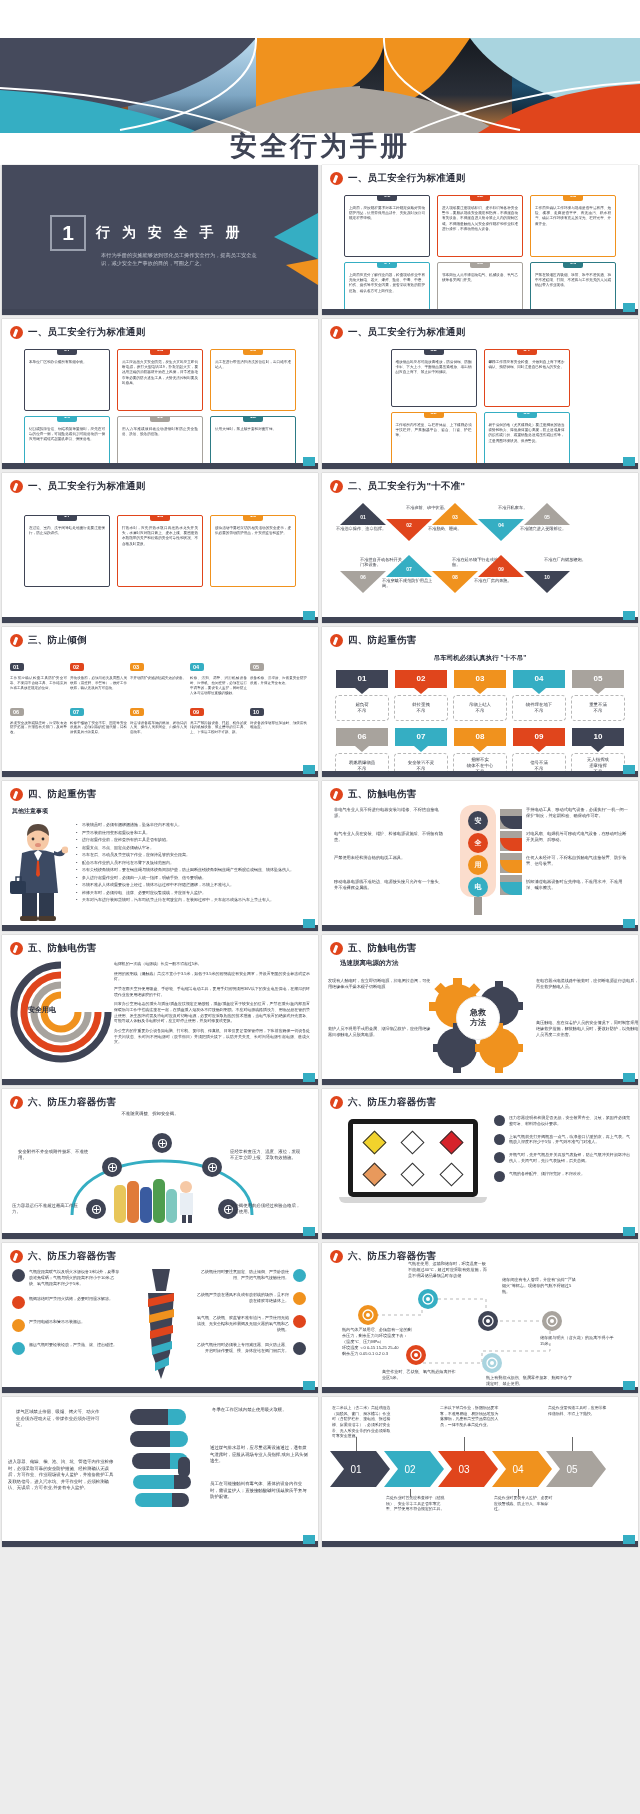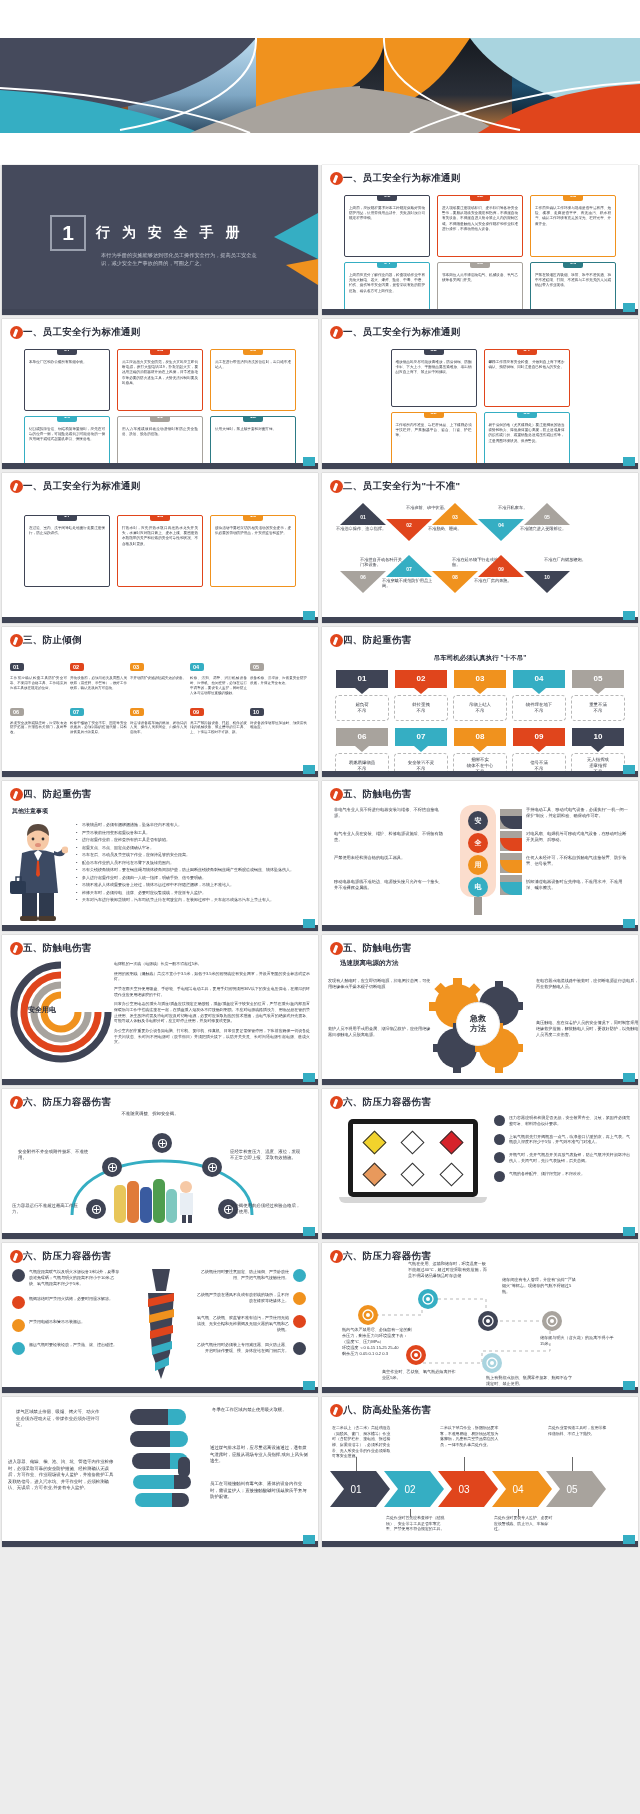--- a/index.html
+++ b/index.html
@@ -31,21 +31,21 @@
     box-shadow:0 0 1px rgba(0,0,0,.35);
   }
   .slide-footer {
     position:absolute; left:0; bottom:0; width:100%; height:6px;
     background:#3f4455;
   }
   .slide-footer-tab {
     position:absolute; right:3px; bottom:3px; width:12px; height:9px;
     background:#35aec3;
   }
-  .shead { display:flex; align-items:center; padding:7px 0 0 8px; }
+  .shead { display:flex; align-items:center; gap:5px; padding:7px 0 0 8px; }
   .pen-icon {
     width:13px; height:13px; border-radius:50%;
     background:#e0451c; position:relative; flex:0 0 auto;
   }
   .pen-icon::after{
     content:""; position:absolute; left:4px; top:2.5px;
     width:3px; height:8px; background:#fff;
     border-radius:1px; transform:rotate(20deg);
   }
   .shead-txt { font-size:9.5px; font-weight:bold; color:#2b2f3c; letter-spacing:.3px; }
@@ -234,20 +234,21 @@
         <path d="M190,95 C250,70 290,52 360,48 L360,95 Z" fill="#a8a39d"></path>
         <path d="M360,95 L360,50 C420,56 470,74 500,95 Z" fill="#a8a39d"></path>
         <path d="M478,95 C520,68 570,50 640,46 L640,95 Z" fill="#e0451c"></path>
 
         <path d="M0,50 C120,56 210,78 250,95" fill="none" stroke="#fff" stroke-width="2"></path>
         <path d="M256,0 C258,45 200,78 120,92" fill="none" stroke="#fff" stroke-width="2"></path>
         <path d="M384,0 C382,44 440,76 520,92" fill="none" stroke="#fff" stroke-width="2"></path>
         <path d="M640,44 C540,50 450,76 410,95" fill="none" stroke="#fff" stroke-width="2"></path>
       </svg>
     </div>
+    <div class="hero-title">安全行为手册</div>
   </div>
 
   <div class="grid">
 
     <div class="row">
 
       <div class="slide cover">
         <div class="cover-deco">
           <svg width="70" height="80" viewBox="0 0 70 80">
             <polygon points="70,0 70,46 26,24" fill="#35aec3"></polygon>
@@ -683,21 +684,21 @@
                 <rect x="49" y="68" width="9" height="8"></rect>
               </g>
             <g fill="#f0921e">
                 <circle cx="76" cy="72" r="20"></circle>
               <rect x="72" y="47" width="8" height="9"></rect>
                 <rect x="72" y="88" width="8" height="9"></rect>
               <rect x="52" y="68" width="9" height="8"></rect>
                 <rect x="91" y="68" width="9" height="8"></rect>
               </g>
           </svg>
-          <div class="gear-core" style="left: 134px; top: 34px; white-space: pre-line; text-align: right;" id="gearcore">急救
+          <div class="gear-core" style="left: 134px; top: 28px; white-space: pre-line; text-align: right;" id="gearcore">急救
 方法</div>
         <div class="gtext" style="left: 6px; top: 10px;">发现有人触电时，应立即切断电源，拉电闸拉总闸，可使用绝缘棒或干燥木棍子切断电源</div>
             <div class="gtext" style="left: 6px; top: 58px;">救护人员不得用手或用金属、潮湿物品救护，应使用绝缘器目移触电人员脱离电源。</div>
             <div class="gtext" style="left: 214px; top: 10px;">在电容器或电缆线路中被救时，应切断电源进行放电后，再去救护触电人员。</div>
             <div class="gtext" style="left: 214px; top: 52px;">高压触电、应在保着护人员的安全情况下，同时制官采用绝缘救护措施，解救触电人员时，要做好防护，以免触电人员再度二次伤害。</div>
           </div>
         <div class="slide-footer">
             <span class="slide-footer-tab"></span>
           </div>
       </div>
@@ -954,24 +955,20 @@
             <div class="fp-txt" style="left: 208px; top: 48px; width: 98px;">通过煤气排水器时，应尽量远离设施通过，遇有煤气泄露时，应服从现场专业人员指挥,或向上风头侧逃生。</div>
             <div class="fp-txt" style="left: 6px; top: 62px; width: 108px;">进入容器、储罐、槽、池、沟、坑、管道等内作业检修时，必须采取可靠的安全防护措施、经检测确认无误后，方可作业、作业现场设专人监护，并准备救护工具及联络信号。进入污水坑、井等作业时，必须检测确认、无误后，方可作业,并要有专人监护。</div>
             <div class="fp-txt" style="left: 208px; top: 84px; width: 98px;">员工在可能接触到有毒气体、液体的设备内作业时，需设监护人；直接接触酸碱时须戴胶质手套与防护眼镜。</div>
           </div>
         <div class="slide-footer">
             <span class="slide-footer-tab"></span>
           </div>
       </div>
 
       <div class="slide">
-        <div class="shead">
-          <span class="pen-icon"></span>
-          <span class="shead-txt">八、防高处坠落伤害</span>
-        </div>
         <div class="ar-wrap" id="ar-s17">
           <svg width="300" height="40" style="position:absolute;left:8px;top:52px;" viewBox="0 0 300 40" id="arsvg">
               <path d="M0 2 h46 l14 18 l-14 18 h-46 l14 -18z" fill="#3f4455"></path>
               <text x="26" y="24" fill="#fff" font-size="10" text-anchor="middle">01</text>
               <path d="M54 2 h46 l14 18 l-14 18 h-46 l14 -18z" fill="#35aec3"></path>
               <text x="80" y="24" fill="#fff" font-size="10" text-anchor="middle">02</text>
               <path d="M108 2 h46 l14 18 l-14 18 h-46 l14 -18z" fill="#e0451c"></path>
               <text x="134" y="24" fill="#fff" font-size="10" text-anchor="middle">03</text>
               <path d="M162 2 h46 l14 18 l-14 18 h-46 l14 -18z" fill="#f0921e"></path>
               <text x="188" y="24" fill="#fff" font-size="10" text-anchor="middle">04</text>

